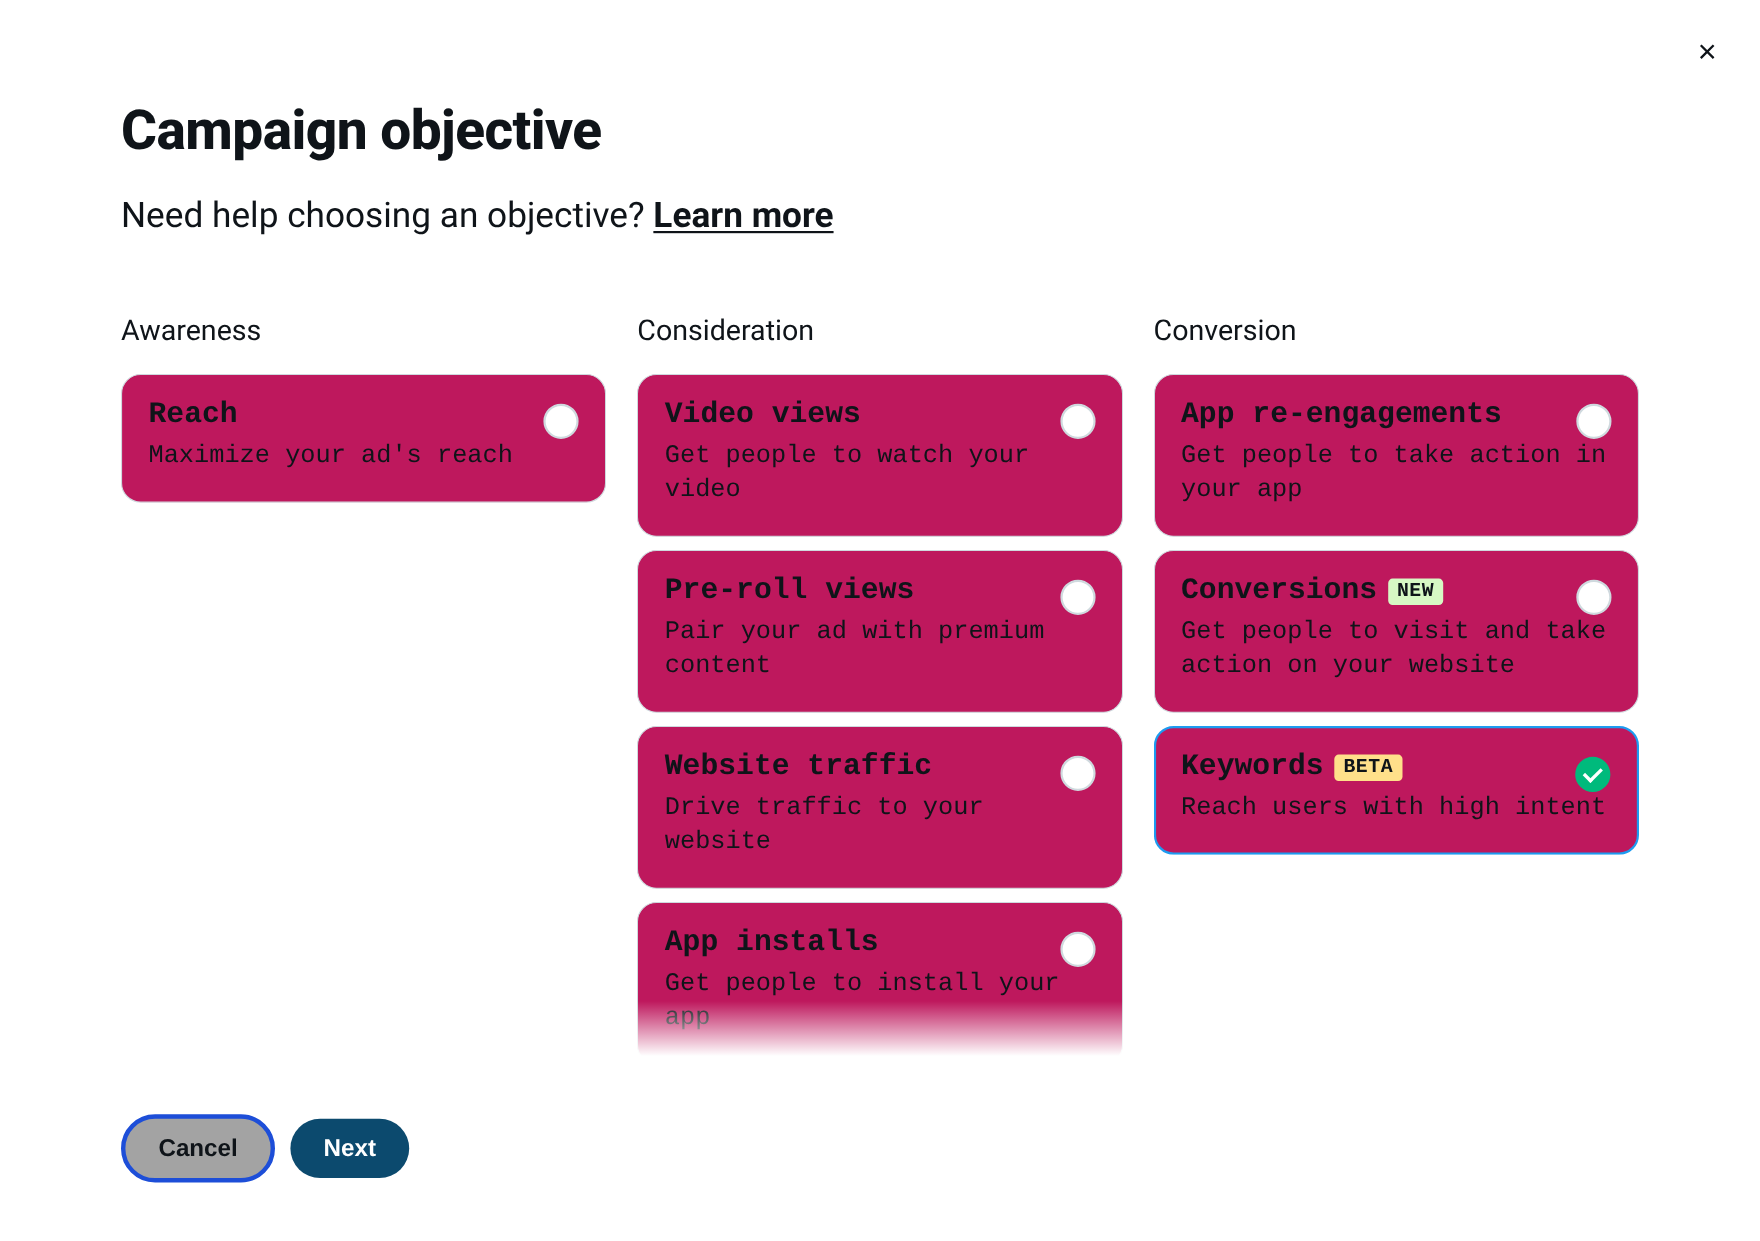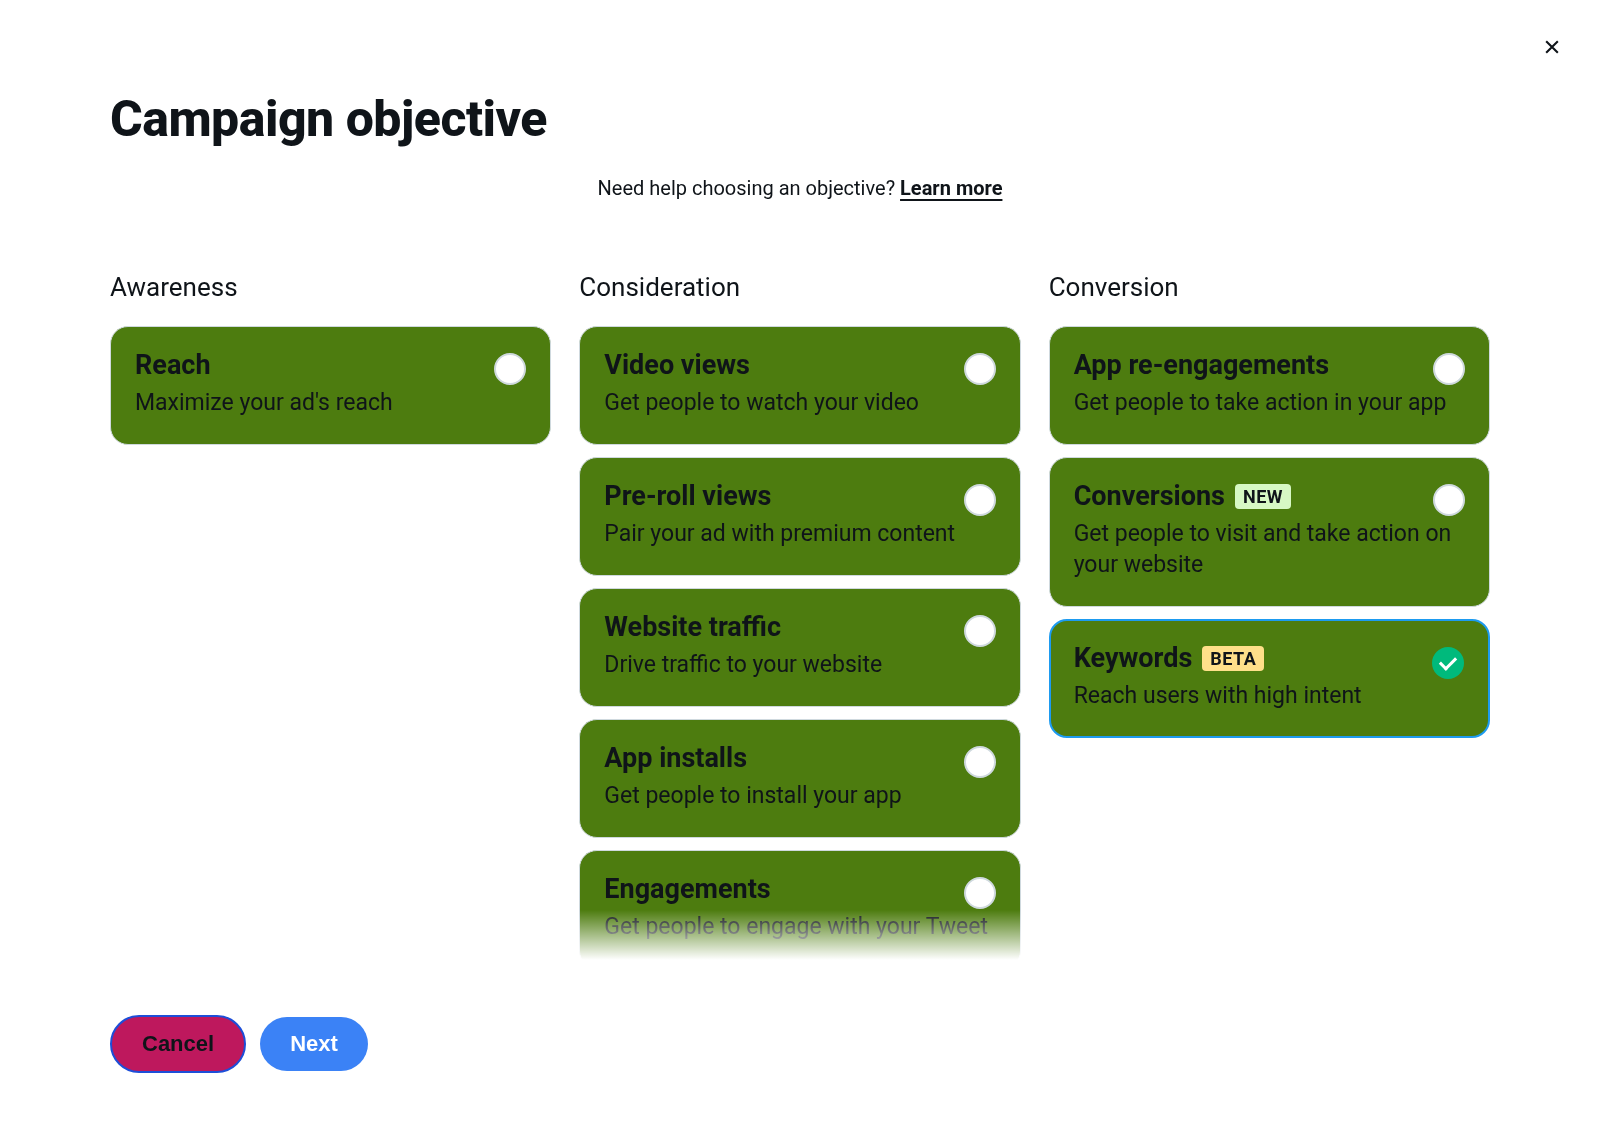--- a/index.html
+++ b/index.html
@@ -42,24 +42,23 @@
       display: flex;
       flex-direction: column;
     }
     .page-title {
       font-size: 50px;
       font-weight: 800;
       margin-bottom: 28px;
       letter-spacing: -0.5px;
     }
     .help-text {
-      font-size: 20px;
+      font-size: 32px;
       color: #0f1419;
       margin-bottom: 72px;
-      text-align: center;
     }
     .learn-more {
       color: #0f1419;
       text-decoration: underline;
       text-decoration-thickness: 2px;
       text-underline-offset: 4px;
       font-weight: 700;
     }
     .columns {
       display: flex;
@@ -83,21 +82,22 @@
       gap: 12px;
       max-height: 684px;
       overflow: hidden;
     }
     .card {
       border: 1px solid #cfd9de;
       border-radius: 18px;
       padding: 22px 24px 26px 24px;
       position: relative;
       cursor: pointer;
-      background: #4d7c0f;
+      background: #be185d;
+      font-family: Liberation Mono, monospace;
     }
     .card.selected {
       border: 2px solid #1d9bf0;
       padding: 21px 23px 25px 23px;
     }
     .card-title {
       font-size: 27px;
       font-weight: 700;
       margin-bottom: 6px;
       display: flex;
@@ -177,26 +177,26 @@
     }
     .btn {
       padding: 14px 30px;
       border-radius: 9999px;
       font-size: 22px;
       font-weight: 700;
       cursor: pointer;
       border: none;
     }
     .btn-secondary {
-      background: #be185d;
-      border: 2px solid #1d4ed8;
+      background: #a3a3a3;
+      border: 4px solid #1d4ed8;
       color: #0f1419;
     }
     .btn-primary {
-      background: #3b82f6;
+      background: #0c4a6e;
       color: #fff;
     }
   </style>
 </head>
 <body>
 
 <button class="close-btn">
   <span>
     <svg viewBox="0 0 24 24" fill="none">
         <path d="M5 5 L19 19 M19 5 L5 19"></path>

